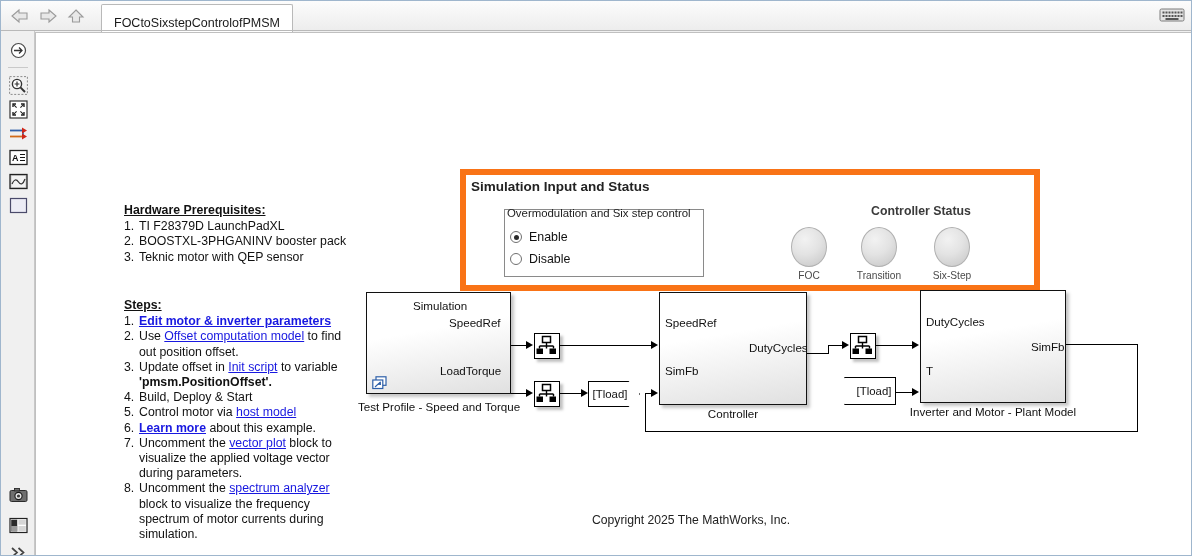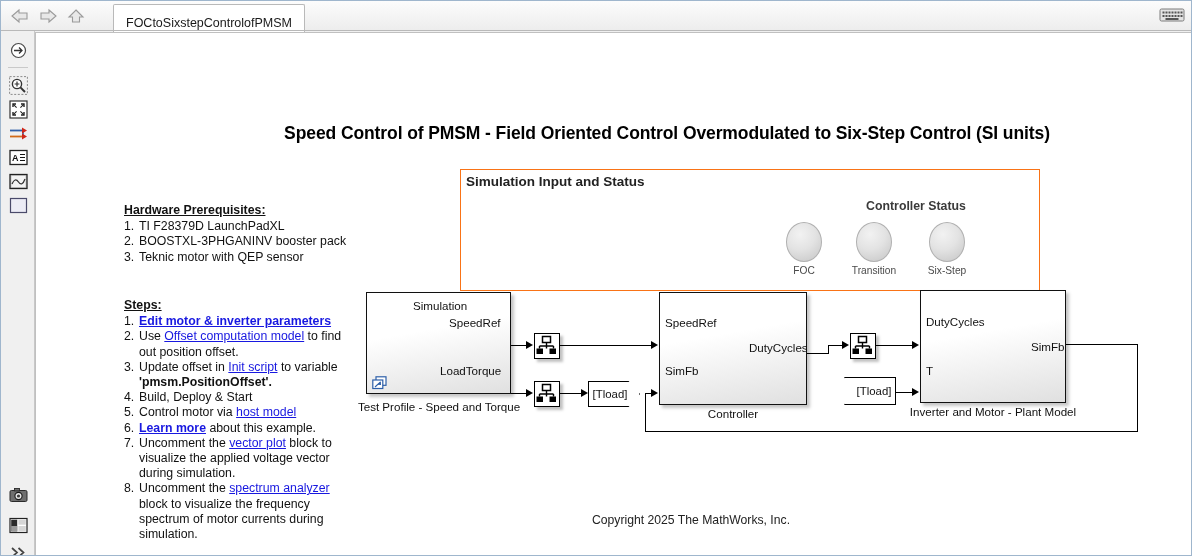--- a/index.html
+++ b/index.html
@@ -26,21 +26,21 @@
   .navbtns {
     position: absolute; left: 6px; top: 4px;
     display: flex; gap: 2px; align-items: center;
   }
   .navbtn {
     width: 26px; height: 22px;
     display: flex; align-items: center; justify-content: center;
   }
   .navbtn svg { display: block; }
   .tab {
-    position: absolute; left: 112px; top: 3px;
+    position: absolute; left: 100px; top: 3px;
     height: 36px;
     padding: 0 12px;
     background: #ffffff;
     border: 1px solid #b9b9b9;
     border-bottom: none;
     border-top-left-radius: 2px; border-top-right-radius: 2px;
     display: flex; align-items: center;
     font-size: 12.5px; color: #1a1a1a;
     white-space: nowrap;
   }
@@ -98,21 +98,21 @@
   .lnk.b { font-weight: bold; }
   .bld { font-weight: bold; }
 
   #hw-block { left: 88px; top: 170px; width: 230px; }
   #steps-block { left: 88px; top: 265px; width: 218px; }
 
   
   .panel {
     position: absolute; left: 424px; top: 136px;
     width: 580px; height: 122px;
-    border: 1px solid #f97316;
+    border: 6px solid #f97316;
     background: #ffffff;
   }
   .panel-title {
     position: absolute; left: 5px; top: 4px;
     font-size: 13.5px; font-weight: bold; color: #222;
   }
   .radiogroup {
     position: absolute; left: 38px; top: 34px;
     width: 200px; height: 68px;
     border: 1px solid #8a8a8a;
@@ -337,21 +337,20 @@
 
     <div class="ltbtn" style="top:512px;">
       <svg width="19" height="17" viewBox="0 0 19 17">
         <path d="M3 4 L8 8.5 L3 13 M9.5 4 L14.5 8.5 L9.5 13" fill="none" stroke="#444" stroke-width="1.7"></path>
       </svg>
     </div>
   </div>
 
   <div class="canvas">
 
-    <div class="page-title">Speed Control of PMSM - Field Oriented Control Overmodulated to Six-Step Control (SI units)</div>
 
     <div class="annot" id="hw-block">
       <span class="annot-head">Hardware Prerequisites:</span>
       <ol>
         <li>
           <span class="num">1.</span>
           <span class="txt">TI F28379D LaunchPadXL</span>
         </li>
         <li>
           <span class="num">2.</span>
@@ -386,32 +385,45 @@
           <li>
             <span class="num">5.</span>
             <span class="txt"><span>Control motor via </span><a class="lnk" href="#">host model</a></span>
           </li>
           <li>
             <span class="num">6.</span>
             <span class="txt"><a class="lnk b" href="#">Learn more</a><span> about this example.</span></span>
           </li>
           <li>
             <span class="num">7.</span>
-            <span class="txt"><span>Uncomment the </span><a class="lnk" href="#">vector plot</a><span> block to visualize the applied voltage vector during simulation.</span></span>
+            <span class="txt"><span>Uncomment the </span><a class="lnk" href="#">vector plot</a><span> block to visualize the applied voltage vector during parameters.</span></span>
           </li>
           <li>
             <span class="num">8.</span>
             <span class="txt"><span>Uncomment the </span><a class="lnk" href="#">spectrum analyzer</a><span> block to visualize the frequency spectrum of motor currents during simulation.</span></span>
           </li>
         </ol>
     </div>
 
     <div class="panel">
       <div class="panel-title">Simulation Input and Status</div>
 
+      <div class="radiogroup">
+        <div class="rg-label">Overmodulation and Six step control</div>
+        <div class="radio-row" style="top:20px;">
+          <span class="radio">
+              <span class="dot"></span>
+            </span>
+          <span>Enable</span>
+        </div>
+        <div class="radio-row" style="top:42px;">
+          <span class="radio"></span>
+          <span>Disable</span>
+        </div>
+      </div>
 
       <div class="ctrl-status-title">Controller Status</div>
 
       <div class="lamp" style="left:325px;"></div>
       <div class="lamp-lbl" style="left:308px;">FOC</div>
 
       <div class="lamp" style="left:395px;"></div>
       <div class="lamp-lbl" style="left:378px;">Transition</div>
 
       <div class="lamp" style="left:468px;"></div>

